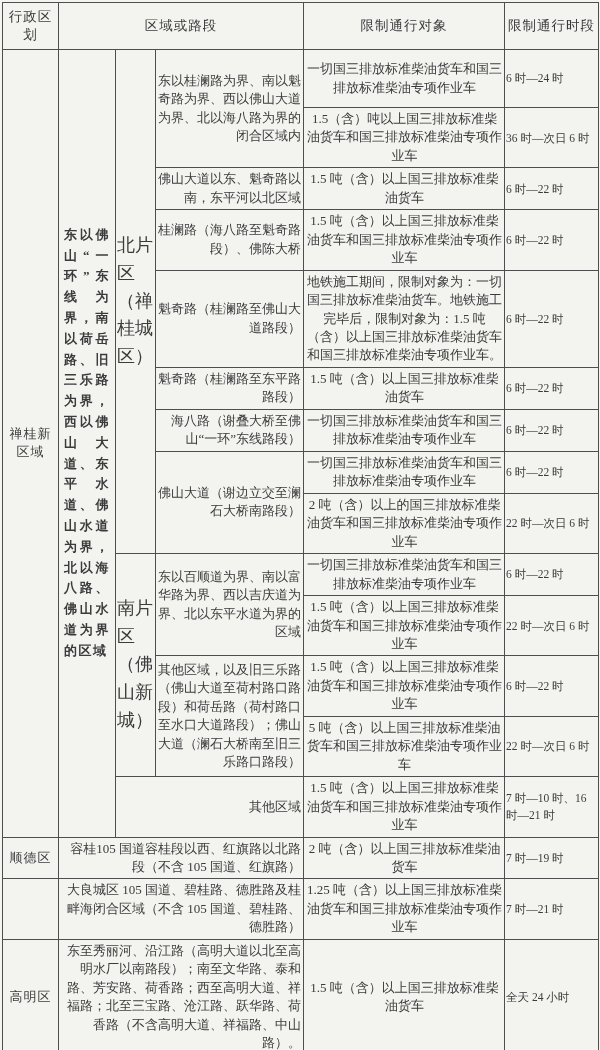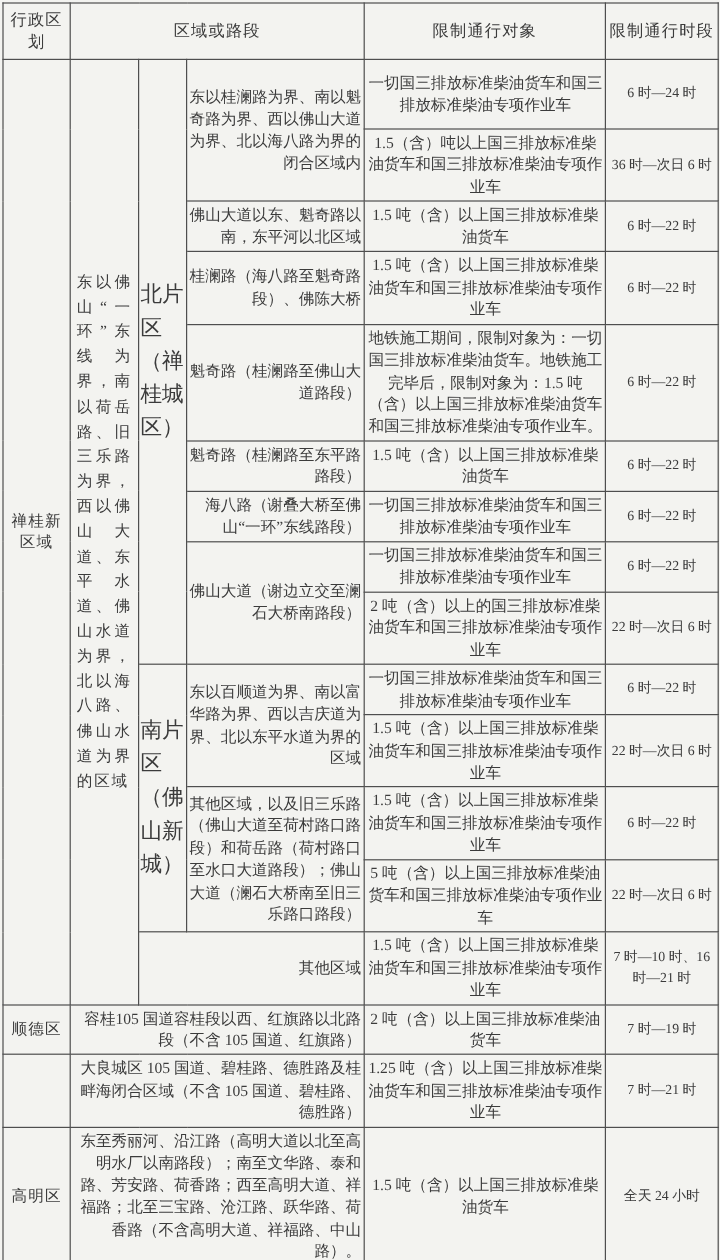--- a/index.html
+++ b/index.html
@@ -4,25 +4,25 @@
 <style>
   html,body{margin:0;padding:0;background:#f3f3f0;}
   body{width:600px;height:1050px;overflow:hidden;}
   .wrap{padding:2px;}
   table{border-collapse:collapse;table-layout:fixed;width:596px;
         font-family:"Liberation Serif","DejaVu Serif",serif;color:#3b3b3b;}
   th,td{border:1px solid #4e4e4e;vertical-align:middle;word-break:break-all;}
   th{font-size:13.5px;font-weight:normal;padding:5px 2px;text-align:center;letter-spacing:1px;}
   td{font-size:13px;line-height:1.42;padding:2px 3px;}
   td.a{text-align:center;letter-spacing:1px;padding:2px 4px;margin-left:48px;}
-  td.b1{text-align:justify;letter-spacing:1.5px;padding:2px 5px;line-height:1.6;}
+  td.b1{text-align:justify;letter-spacing:1.5px;padding:2px 5px;line-height:1.6;font-weight:bold;}
   td.b2{text-align:left;font-size:18px;padding:2px 1px;line-height:1.55;}
   td.b3{text-align:right;padding:2px 2px;}
   td.c{text-align:center;padding:2px 2px 2px 3px;}
-  td.d{text-align:center;font-size:11.5px;padding:2px 1px;letter-spacing:0;}
+  td.d{font-size:11.5px;padding:2px 1px;letter-spacing:0;}
 </style>
 </head>
 <body>
 
 <div class="wrap">
 <table>
   <colgroup>
     <col style="width:56px">
         <col style="width:57px">
         <col style="width:40px">

